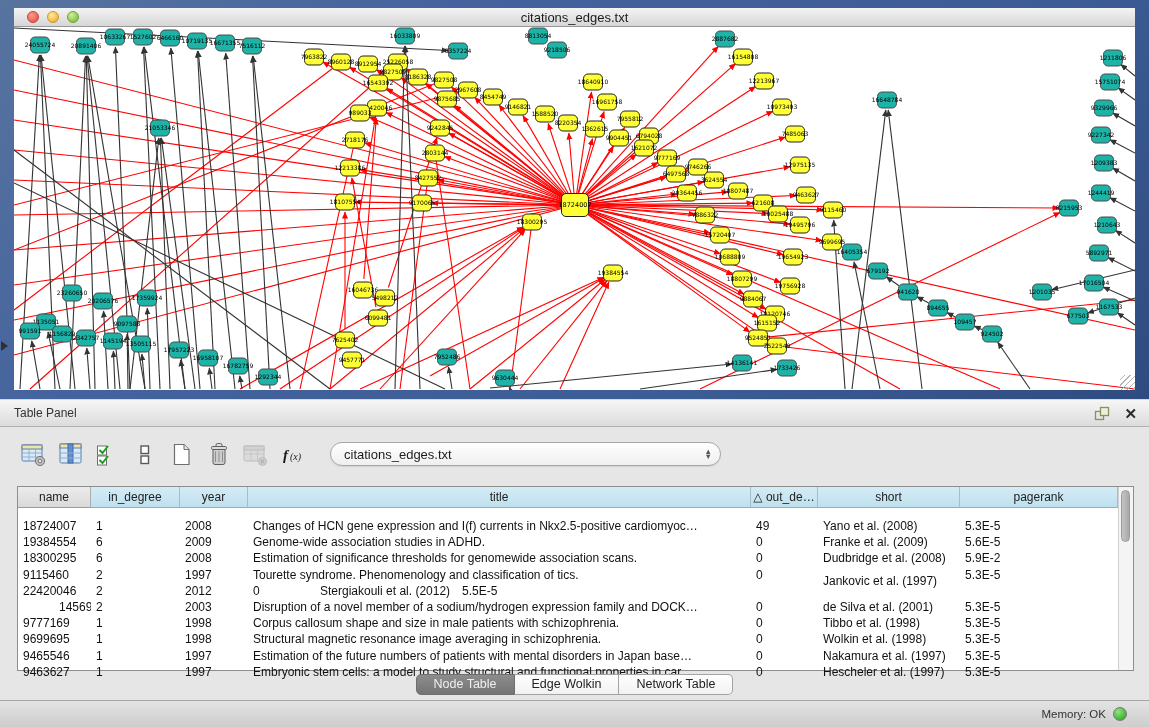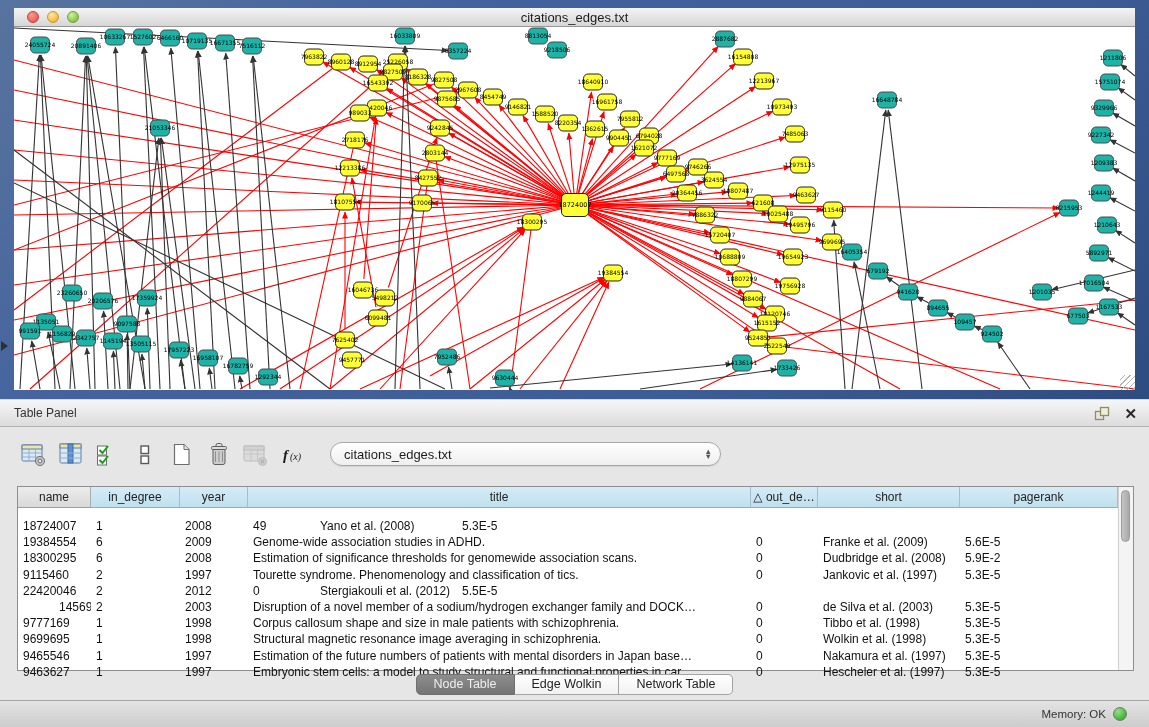--- a/index.html
+++ b/index.html
@@ -583,20 +583,21 @@
         <div class="th" style="width: 503px;">title</div>
         <div class="th" style="width: 67px;">△ out_de…</div>
         <div class="th" style="width: 142px;">short</div>
         <div class="th" style="width: 158px;">pagerank</div>
       </div>
     <div class="tbody" id="tbody">
         <div class="tr">
           <div class="td" style="width: 73px;">18724007</div>
           <div class="td" style="width: 89px;">1</div>
           <div class="td" style="width: 68px;">2008</div>
+          <div class="td" style="width: 503px;">Changes of HCN gene expression and I(f) currents in Nkx2.5-positive cardiomyoc…</div>
           <div class="td" style="width: 67px;">49</div>
           <div class="td" style="width: 142px;">Yano et al. (2008)</div>
           <div class="td" style="width: 158px;">5.3E-5</div>
         </div>
         <div class="tr">
           <div class="td" style="width: 73px;">19384554</div>
           <div class="td" style="width: 89px;">6</div>
           <div class="td" style="width: 68px;">2009</div>
           <div class="td" style="width: 503px;">Genome-wide association studies in ADHD.</div>
           <div class="td" style="width: 67px;">0</div>
@@ -611,38 +612,38 @@
           <div class="td" style="width: 67px;">0</div>
           <div class="td" style="width: 142px;">Dudbridge et al. (2008)</div>
           <div class="td" style="width: 158px;">5.9E-2</div>
         </div>
         <div class="tr">
           <div class="td" style="width: 73px;">9115460</div>
           <div class="td" style="width: 89px;">2</div>
           <div class="td" style="width: 68px;">1997</div>
           <div class="td" style="width: 503px;">Tourette syndrome. Phenomenology and classification of tics.</div>
           <div class="td" style="width: 67px;">0</div>
-          <div class="td" style="width: 142px;">Jankovic et al. (1997)</div>
+          <div class="td" style="width: 142px; margin-top: 6px;">Jankovic et al. (1997)</div>
           <div class="td" style="width: 158px;">5.3E-5</div>
         </div>
         <div class="tr">
           <div class="td" style="width: 73px;">22420046</div>
           <div class="td" style="width: 89px;">2</div>
           <div class="td" style="width: 68px;">2012</div>
           <div class="td" style="width: 67px;">0</div>
           <div class="td" style="width: 142px;">Stergiakouli et al. (2012)</div>
           <div class="td" style="width: 158px;">5.5E-5</div>
         </div>
         <div class="tr">
           <div class="td" style="width: 73px; padding-left: 41px;">14569117</div>
           <div class="td" style="width: 89px;">2</div>
           <div class="td" style="width: 68px;">2003</div>
-          <div class="td" style="width: 503px;">Disruption of a novel member of a sodium/hydrogen exchanger family and DOCK…</div>
-          <div class="td" style="width: 67px;">0</div>
-          <div class="td" style="width: 142px;">de Silva et al. (2003)</div>
+          <div class="td" style="width: 503px;">Disruption of a novel member of a sodium/hydrogen expression family and DOCK…</div>
+          <div class="td" style="width: 67px;">0</div>
+          <div class="td" style="width: 142px;">de Silva et al. (2001)</div>
           <div class="td" style="width: 158px;">5.3E-5</div>
         </div>
         <div class="tr">
           <div class="td" style="width: 73px;">9777169</div>
           <div class="td" style="width: 89px;">1</div>
           <div class="td" style="width: 68px;">1998</div>
           <div class="td" style="width: 503px;">Corpus callosum shape and size in male patients with schizophrenia.</div>
           <div class="td" style="width: 67px;">0</div>
           <div class="td" style="width: 142px;">Tibbo et al. (1998)</div>
           <div class="td" style="width: 158px;">5.3E-5</div>

